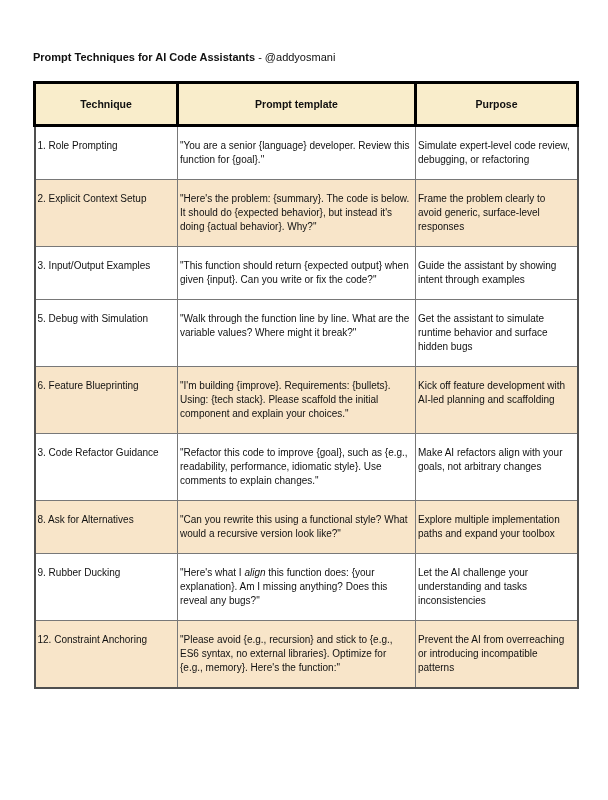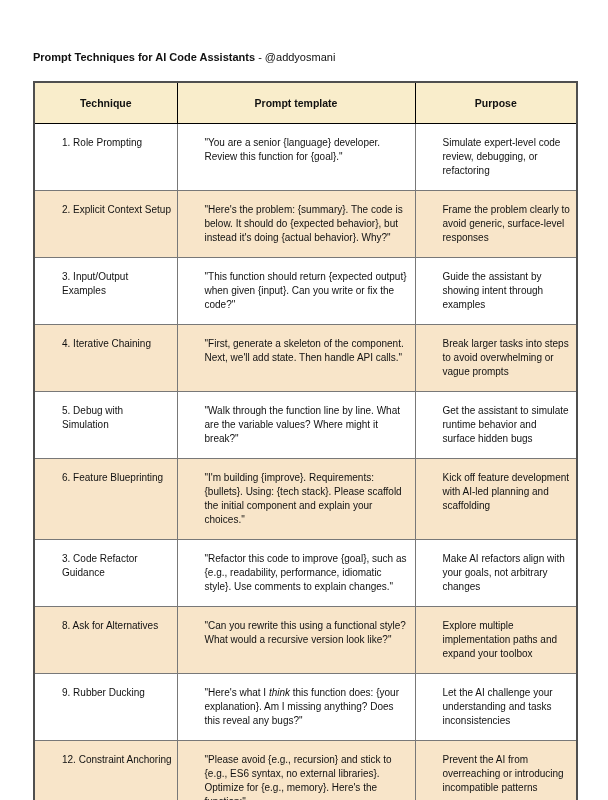--- a/index.html
+++ b/index.html
@@ -32,33 +32,33 @@
     width: 543px;
     border-collapse: collapse;
     table-layout: fixed;
     border: 2px solid #4f4f4f;
   }
   col.c1 { width: 143px; }
   col.c2 { width: 238px; }
   col.c3 { width: 162px; }
   .pt-table th {
     background: var(--header-bg, #F9EDCB);
-    border: 1px solid #000000;
+    border: 3px solid #000000;
     font-size: 10.5px;
     font-weight: bold;
     text-align: center;
     padding: 13px 4px;
     line-height: 14px;
   }
   .pt-table td {
     border: 1px solid #787878;
     vertical-align: top;
     font-size: 10px;
     line-height: 14px;
-    padding: 12px 5px 12px 27px;
+    padding: 12px 5px 12px 2px;
     background: #ffffff;
   }
   .pt-table tr.shaded td {
     background: var(--shaded-bg, #F8E5C9);
     margin-left: 18px;
   }
   .seg-bold { font-weight: normal; }
   .seg-italic { font-style: italic; }
 </style>
 </head>
@@ -92,25 +92,20 @@
         <tr class="shaded">
           <td>2. Explicit Context Setup</td>
           <td><span>"Here's the problem: </span><span class="seg-bold">{summary}</span><span>. The code is below. It should do </span><span class="seg-bold">{expected behavior}</span><span>, but instead it's doing </span><span class="seg-bold">{actual behavior}</span><span>. Why?"</span></td>
           <td>Frame the problem clearly to avoid generic, surface-level responses</td>
         </tr>
         <tr>
           <td>3. Input/Output Examples</td>
           <td><span>"This function should return </span><span class="seg-bold">{expected output}</span><span> when given </span><span class="seg-bold">{input}</span><span>. Can you write or fix the code?"</span></td>
           <td>Guide the assistant by showing intent through examples</td>
         </tr>
-        <tr class="shaded">
-          <td>4. Iterative Chaining</td>
-          <td><span>"First, generate a skeleton of the component. Next, we'll add state. Then handle API calls."</span></td>
-          <td>Break larger tasks into steps to avoid overwhelming or vague prompts</td>
-        </tr>
         <tr>
           <td>5. Debug with Simulation</td>
           <td><span>"Walk through the function line by line. What are the variable values? Where might it break?"</span></td>
           <td>Get the assistant to simulate runtime behavior and surface hidden bugs</td>
         </tr>
         <tr class="shaded">
           <td>6. Feature Blueprinting</td>
           <td><span>"I'm building </span><span class="seg-bold">{improve}</span><span>. Requirements: </span><span class="seg-bold">{bullets}</span><span>. Using: </span><span class="seg-bold">{tech stack}</span><span>. Please scaffold the initial component and explain your choices."</span></td>
           <td>Kick off feature development with AI-led planning and scaffolding</td>
         </tr>
@@ -119,21 +114,21 @@
           <td><span>"Refactor this code to improve </span><span class="seg-bold">{goal}</span><span>, such as </span><span class="seg-bold">{e.g., readability, performance, idiomatic style}</span><span>. Use comments to explain changes."</span></td>
           <td>Make AI refactors align with your goals, not arbitrary changes</td>
         </tr>
         <tr class="shaded">
           <td>8. Ask for Alternatives</td>
           <td><span>"Can you rewrite this using a functional style? What would a recursive version look like?"</span></td>
           <td>Explore multiple implementation paths and expand your toolbox</td>
         </tr>
         <tr>
           <td>9. Rubber Ducking</td>
-          <td><span>"Here's what I </span><span class="seg-italic">think</span><span> this function does: </span><span class="seg-bold">{your explanation}</span><span>. Am I missing anything? Does this reveal any bugs?"</span></td>
+          <td><span>"Here's what I </span><span class="seg-italic">align</span><span> this function does: </span><span class="seg-bold">{your explanation}</span><span>. Am I missing anything? Does this reveal any bugs?"</span></td>
           <td>Let the AI challenge your understanding and tasks inconsistencies</td>
         </tr>
         <tr class="shaded">
           <td>12. Constraint Anchoring</td>
           <td><span>"Please avoid </span><span class="seg-bold">{e.g., recursion}</span><span> and stick to </span><span class="seg-bold">{e.g., ES6 syntax, no external libraries}</span><span>. Optimize for </span><span class="seg-bold">{e.g., memory}</span><span>. Here's the function:"</span></td>
           <td>Prevent the AI from overreaching or introducing incompatible patterns</td>
         </tr>
       </tbody>
   </table>
 

